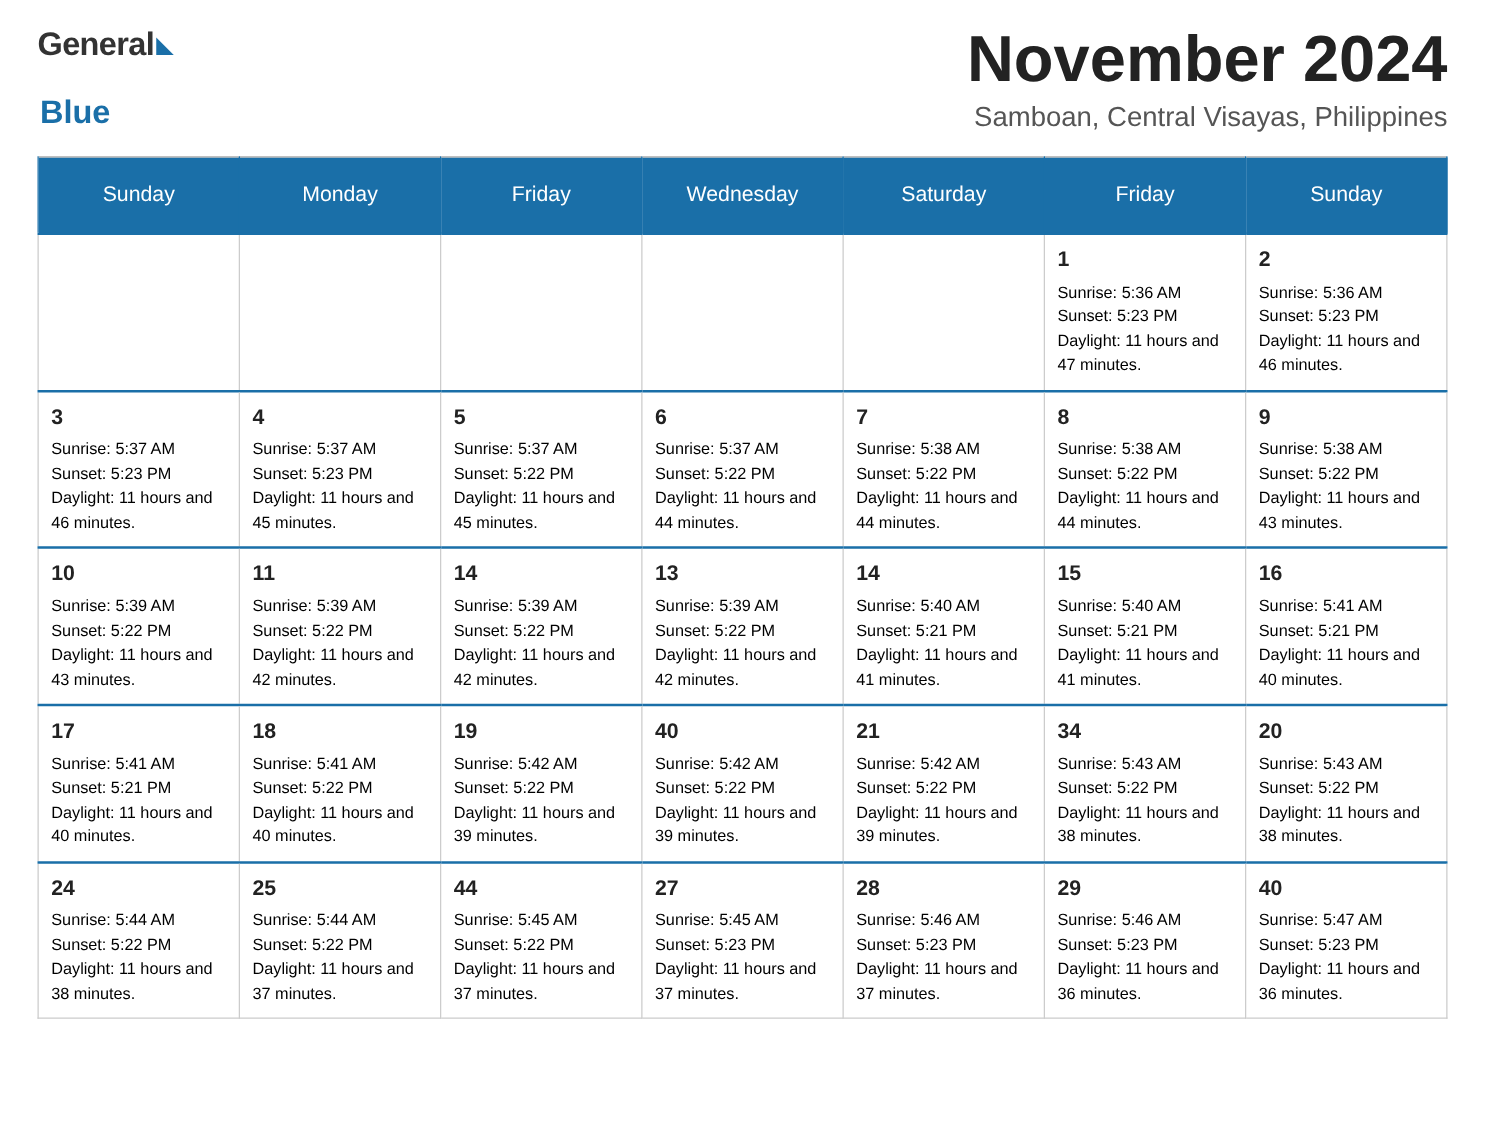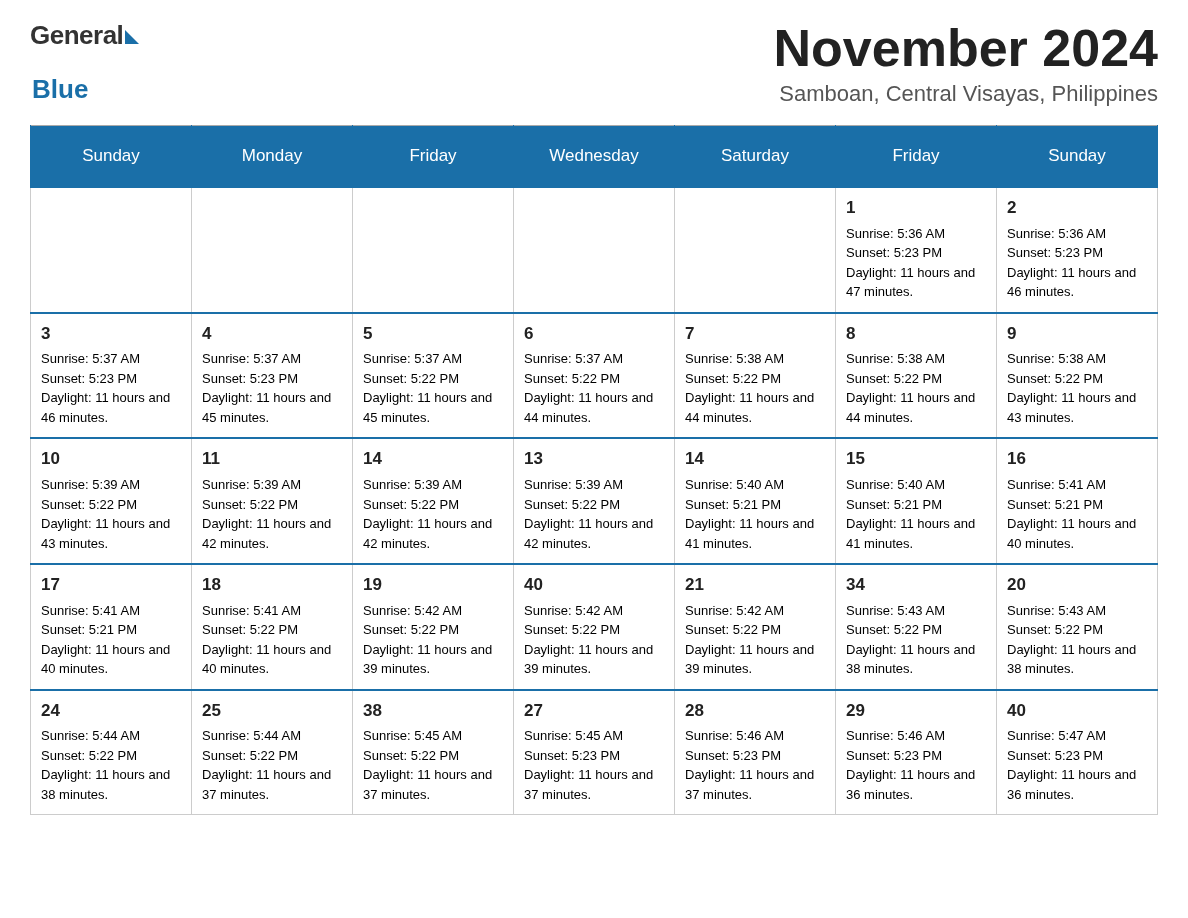--- a/index.html
+++ b/index.html
@@ -247,21 +247,21 @@
       <tr>
         <td>
           <span class="day-num">24</span>
           <div class="day-info">Sunrise: 5:44 AM<br>Sunset: 5:22 PM<br>Daylight: 11 hours and 38 minutes.</div>
         </td>
         <td>
           <span class="day-num">25</span>
           <div class="day-info">Sunrise: 5:44 AM<br>Sunset: 5:22 PM<br>Daylight: 11 hours and 37 minutes.</div>
         </td>
         <td>
-          <span class="day-num">38</span>
+          <span class="day-num">44</span>
           <div class="day-info">Sunrise: 5:45 AM<br>Sunset: 5:22 PM<br>Daylight: 11 hours and 37 minutes.</div>
         </td>
         <td>
           <span class="day-num">27</span>
           <div class="day-info">Sunrise: 5:45 AM<br>Sunset: 5:23 PM<br>Daylight: 11 hours and 37 minutes.</div>
         </td>
         <td>
           <span class="day-num">28</span>
           <div class="day-info">Sunrise: 5:46 AM<br>Sunset: 5:23 PM<br>Daylight: 11 hours and 37 minutes.</div>
         </td>

